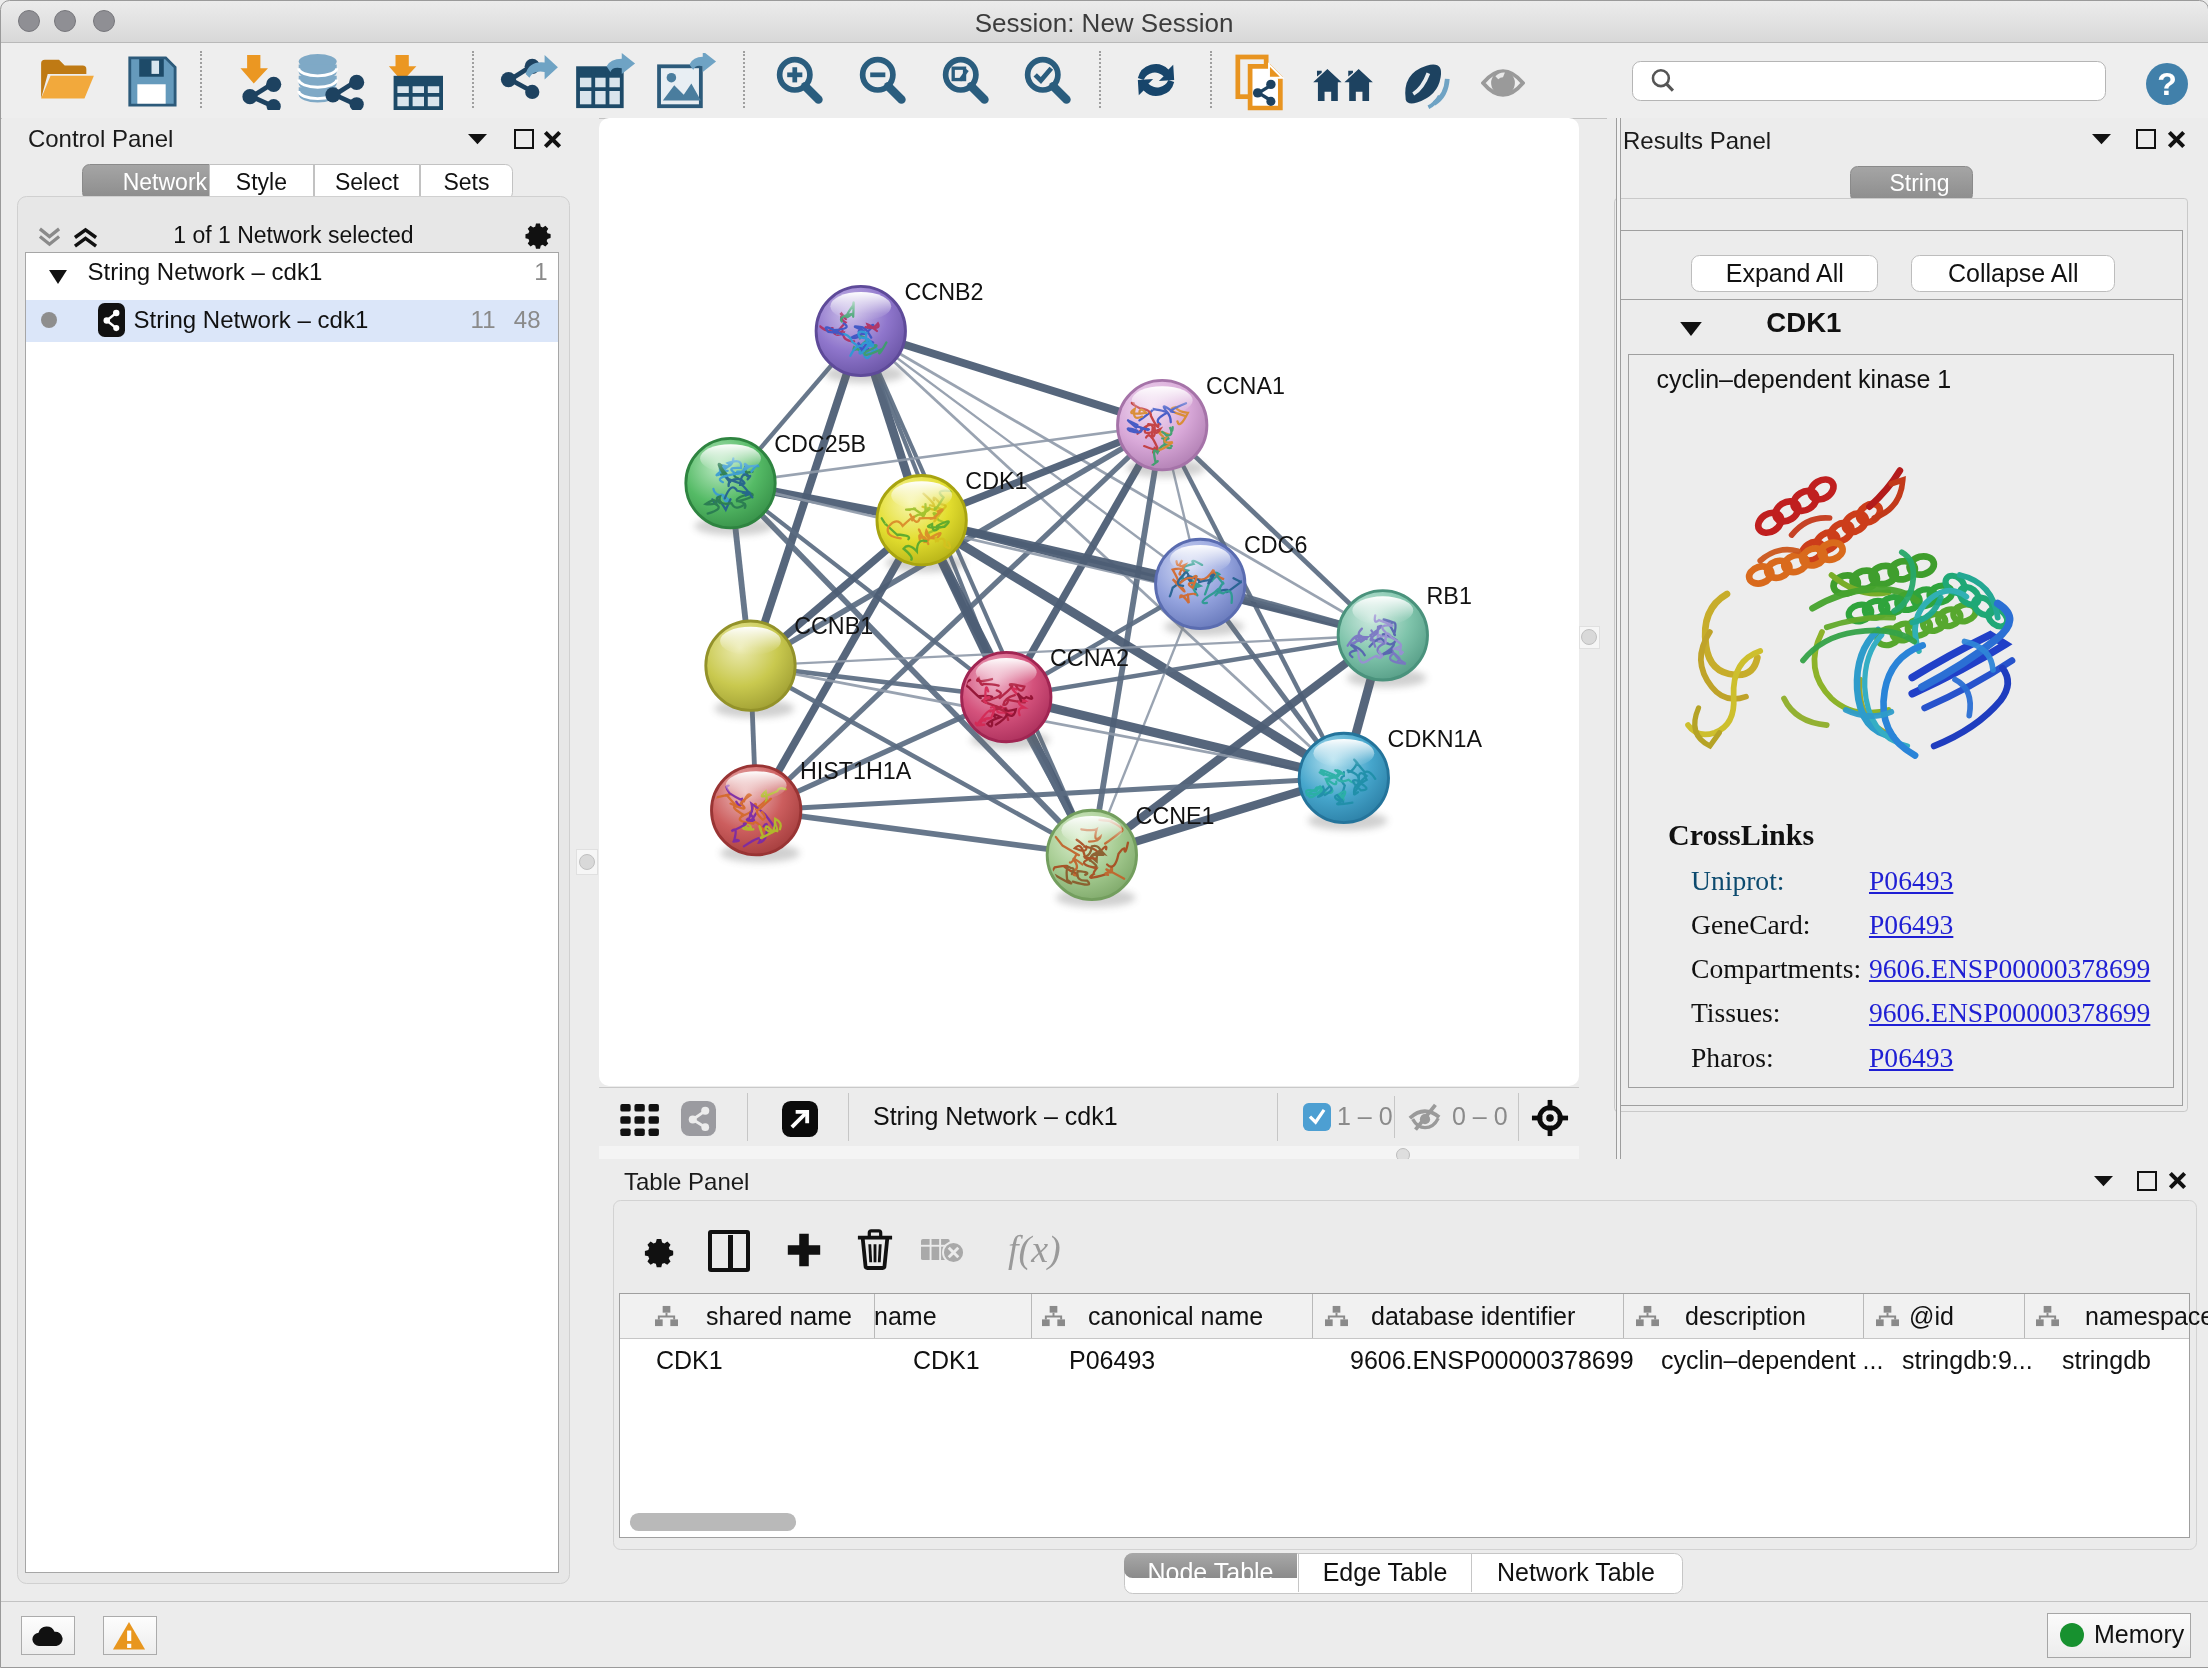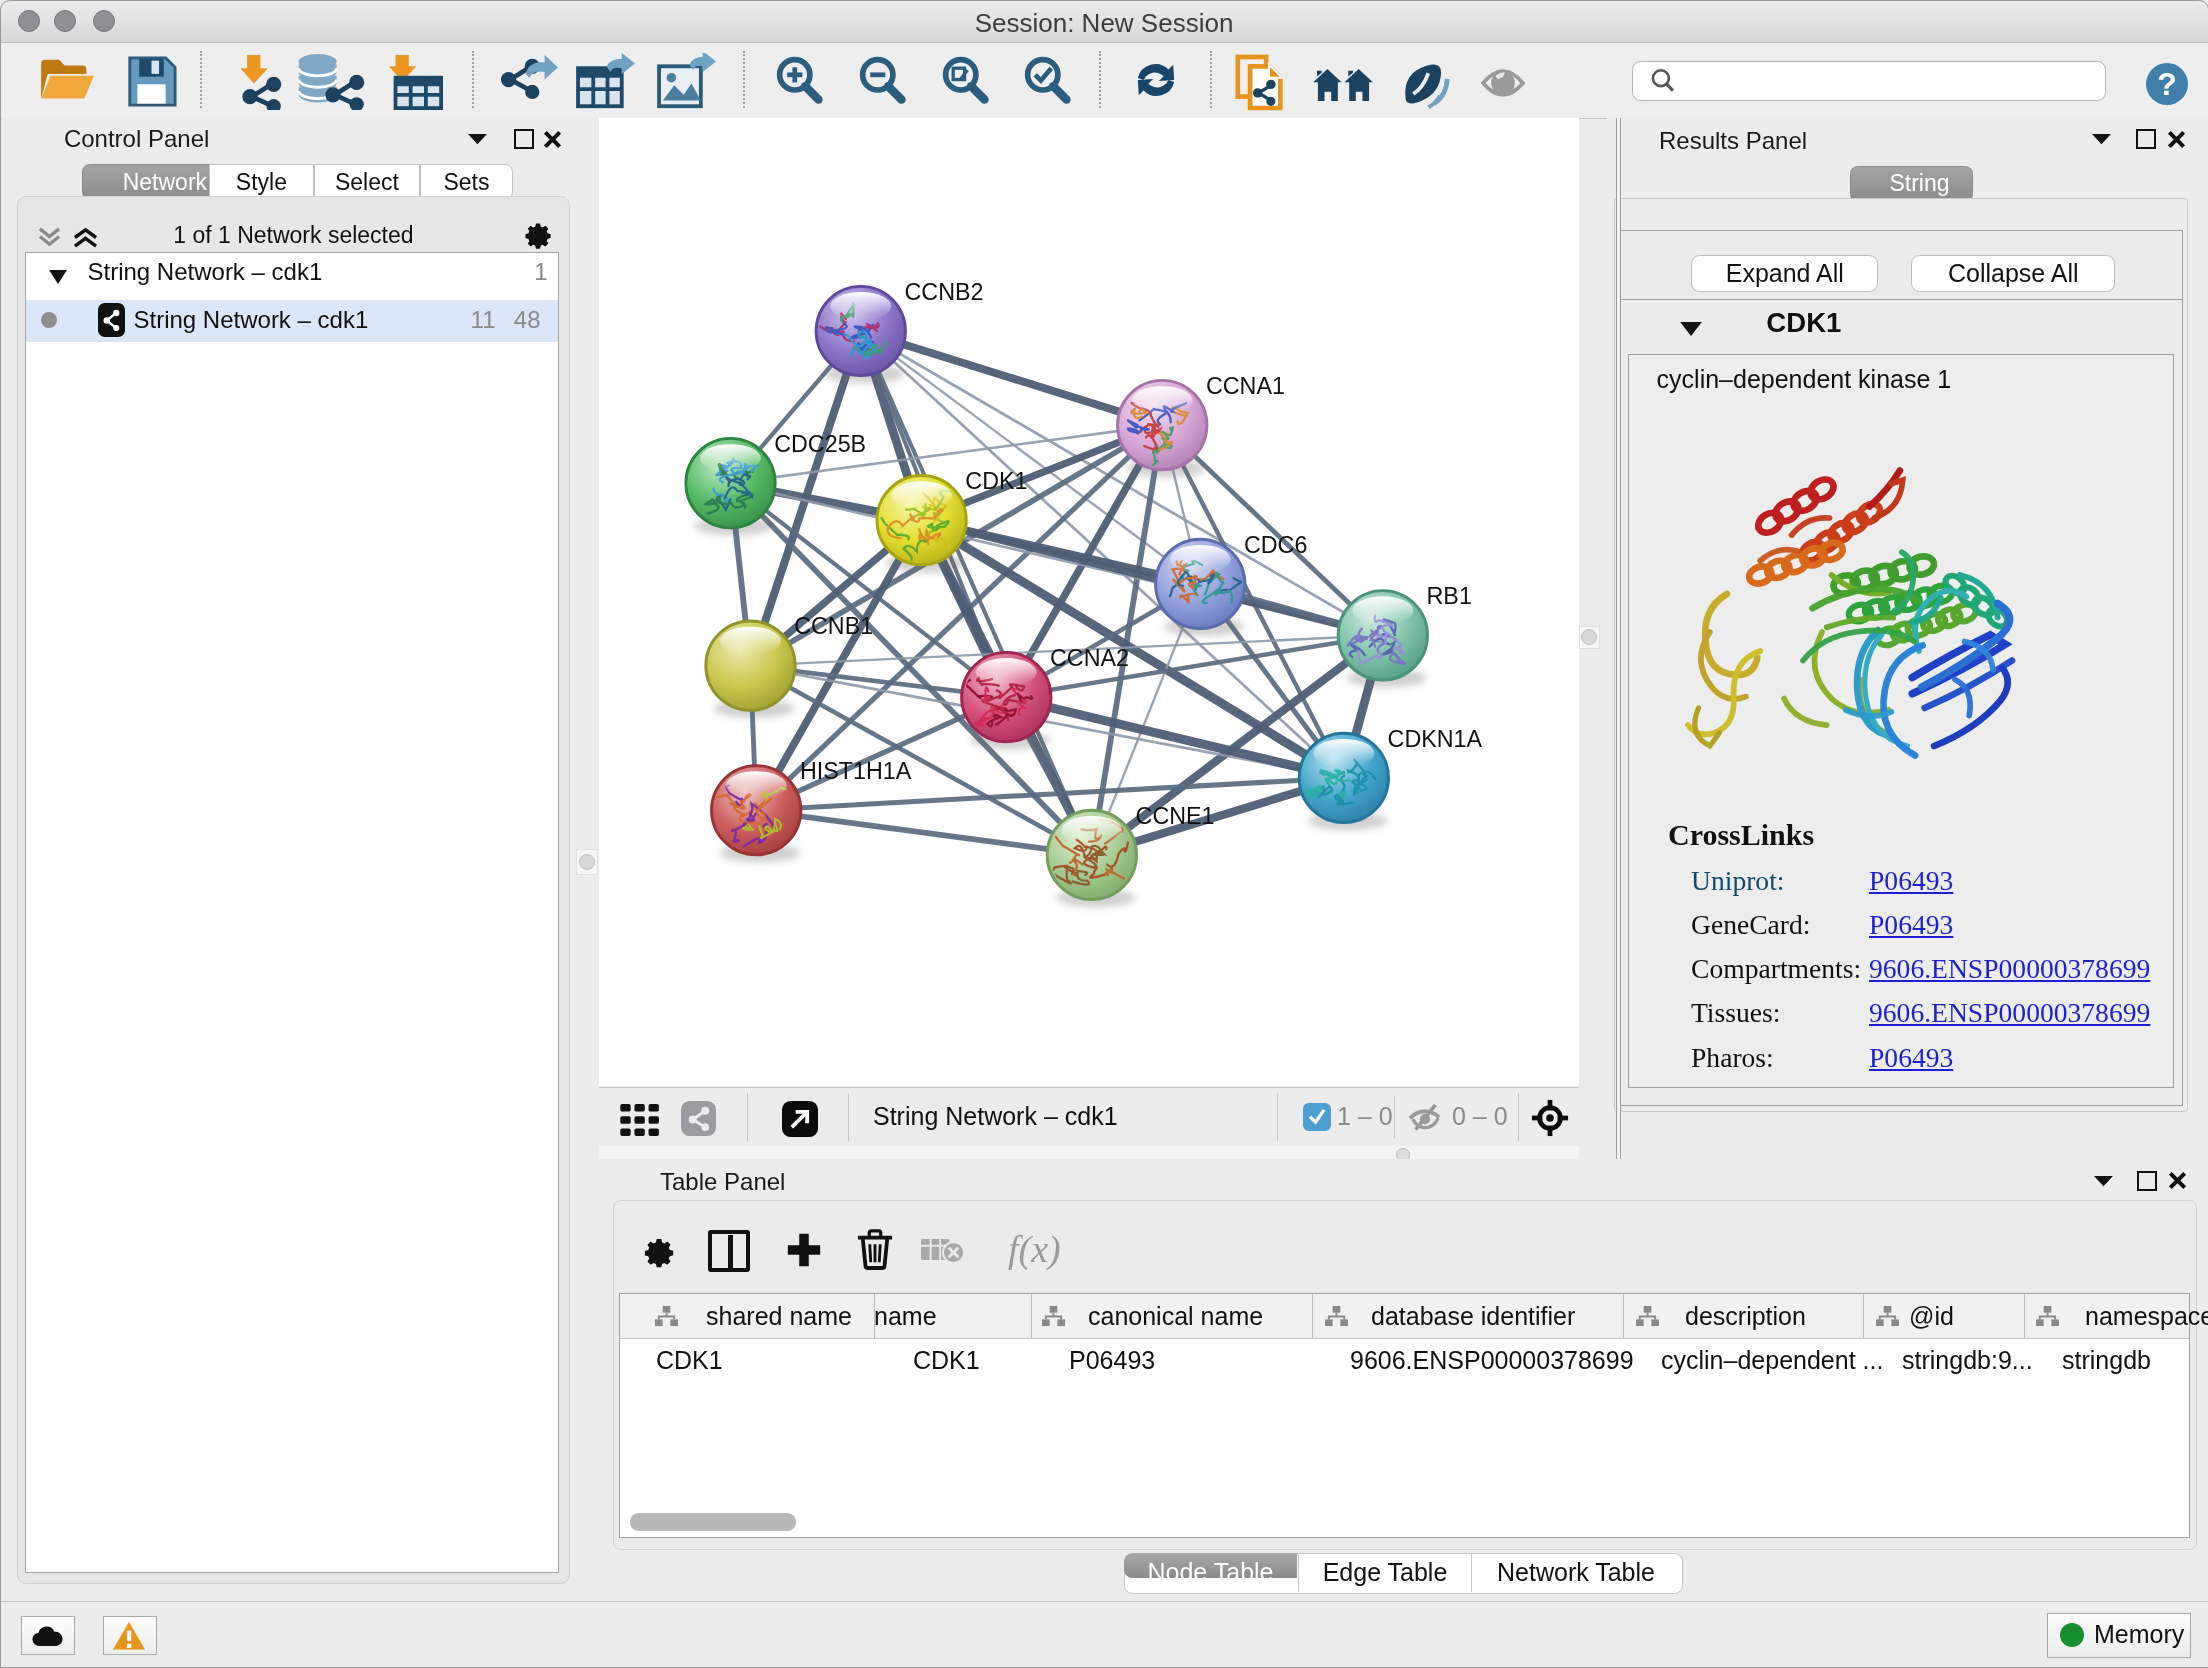--- a/index.html
+++ b/index.html
@@ -8,27 +8,27 @@
 #titlebar{left:0;top:0;width:2208px;height:42px;background:linear-gradient(#ececec,#d8d8d8);border-bottom:1px solid #b9b9b9;border-radius:9.5px 9.5px 0 0;}
 .tlight{position:absolute;top:9.5px;width:20px;height:20px;border-radius:50%;background:#8f8f94;border:1px solid #77777c;}
 #wtitle{position:absolute;top:7.6px;left:0;width:2208px;text-align:center;font-size:26px;color:#3c3c3c;}
 #toolbar{left:0;top:43px;width:2208px;height:75px;background:#eeeeee;border-bottom:1px solid #c3c3c3;}
 .tsep{position:absolute;top:7.6px;height:57px;width:0;border-left:2.9px dotted #9f9f9f;}
 .ticon{position:absolute;top:0;}
 #searchbox{position:absolute;left:1632px;top:18px;width:472px;height:38px;background:#fff;border:1.9px solid #b5b5b5;border-radius:8.6px;}
 #helpbtn{position:absolute;left:2146px;top:20px;width:42px;height:42px;border-radius:50%;background:#4180aa;color:#fff;font-size:32px;font-weight:bold;text-align:center;line-height:42px;}
 
 #cpanel{left:1.9px;top:118px;width:597px;height:1482px;background:#ececec;}
-.paneltitle{font-size:24px;color:#1a1a1a;margin-left:36px;}
+.paneltitle{font-size:24px;color:#1a1a1a;}
 .tabrow .tab{position:absolute;top:0;height:34px;background:#fff;border:1px solid #c2c2c2;color:#111;font-size:23px;text-align:center;line-height:34px;}
 .tab.sel{background:linear-gradient(#a5a5a5,#8c8c8c);color:#fff;border-color:#8a8a8a;}
 #cp-inner{position:absolute;left:15px;top:78px;width:551px;height:1386px;background:#e7e7e7;border:1px solid #d0d0d0;border-radius:9.5px;}
 #cp-list{position:absolute;left:7.6px;top:55px;width:532px;height:1319px;background:#fff;border:1.9px solid #a6a6a6;}
 
-#canvas{left:599px;top:118px;width:980px;height:968px;background:#ffffff;}
+#canvas{left:599px;top:118px;width:980px;height:968px;background:#ffffff;border-radius:10px;}
 #netbar{left:599px;top:1087px;width:980px;height:58px;background:#ececec;border-top:1px solid #c9c9c9;border-bottom:1px solid #c9c9c9;}
 #netstrip{left:599px;top:1146px;width:980px;height:13.3px;background:#f4f4f4;}
 
 #rpanel{left:1607px;top:118px;width:601px;height:1041px;background:#ececec;}
 .rsec{position:absolute;left:13.3px;width:561px;background:#ececec;border:1.9px solid #9f9f9f;}
 .serif{font-family:"Liberation Serif",serif;}
 .rlink{color:#1f1fd4;text-decoration:underline;}
 .rbtn{position:absolute;top:121px;height:35px;background:#fff;border:1px solid #bdbdbd;border-radius:8.6px;font-size:25px;color:#111;text-align:center;line-height:34px;}
 
 #tpanel{left:599px;top:1159px;width:1609px;height:440px;background:#ececec;}

